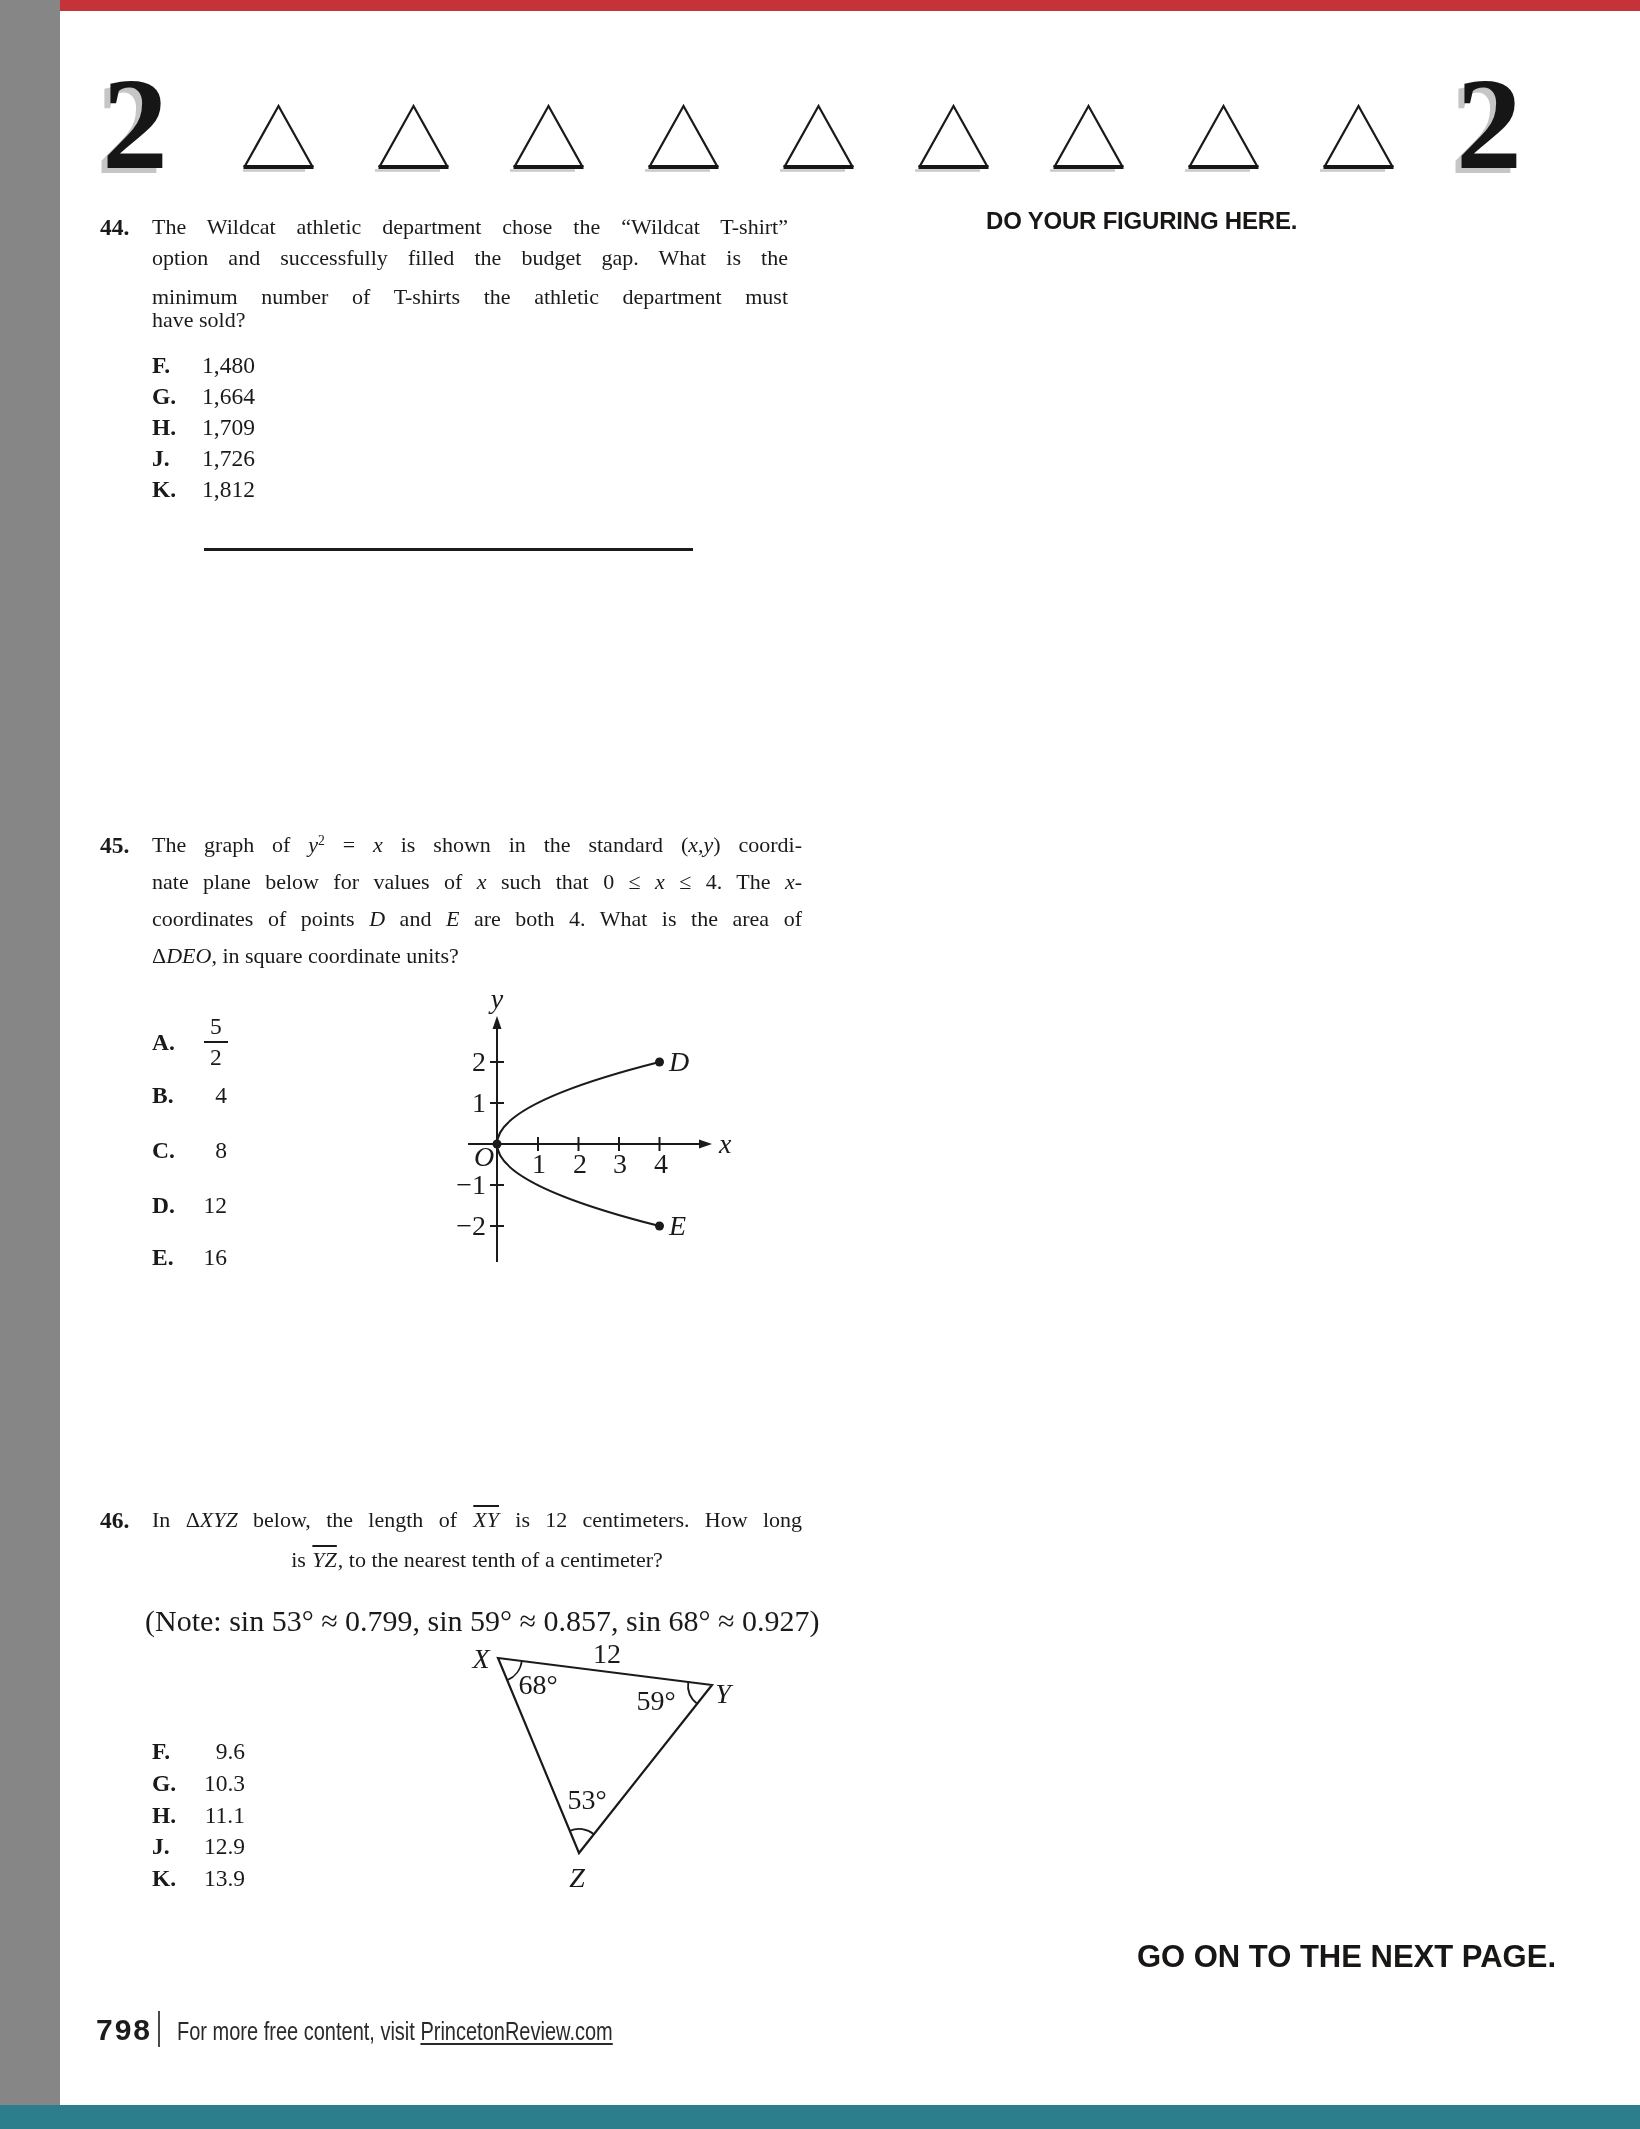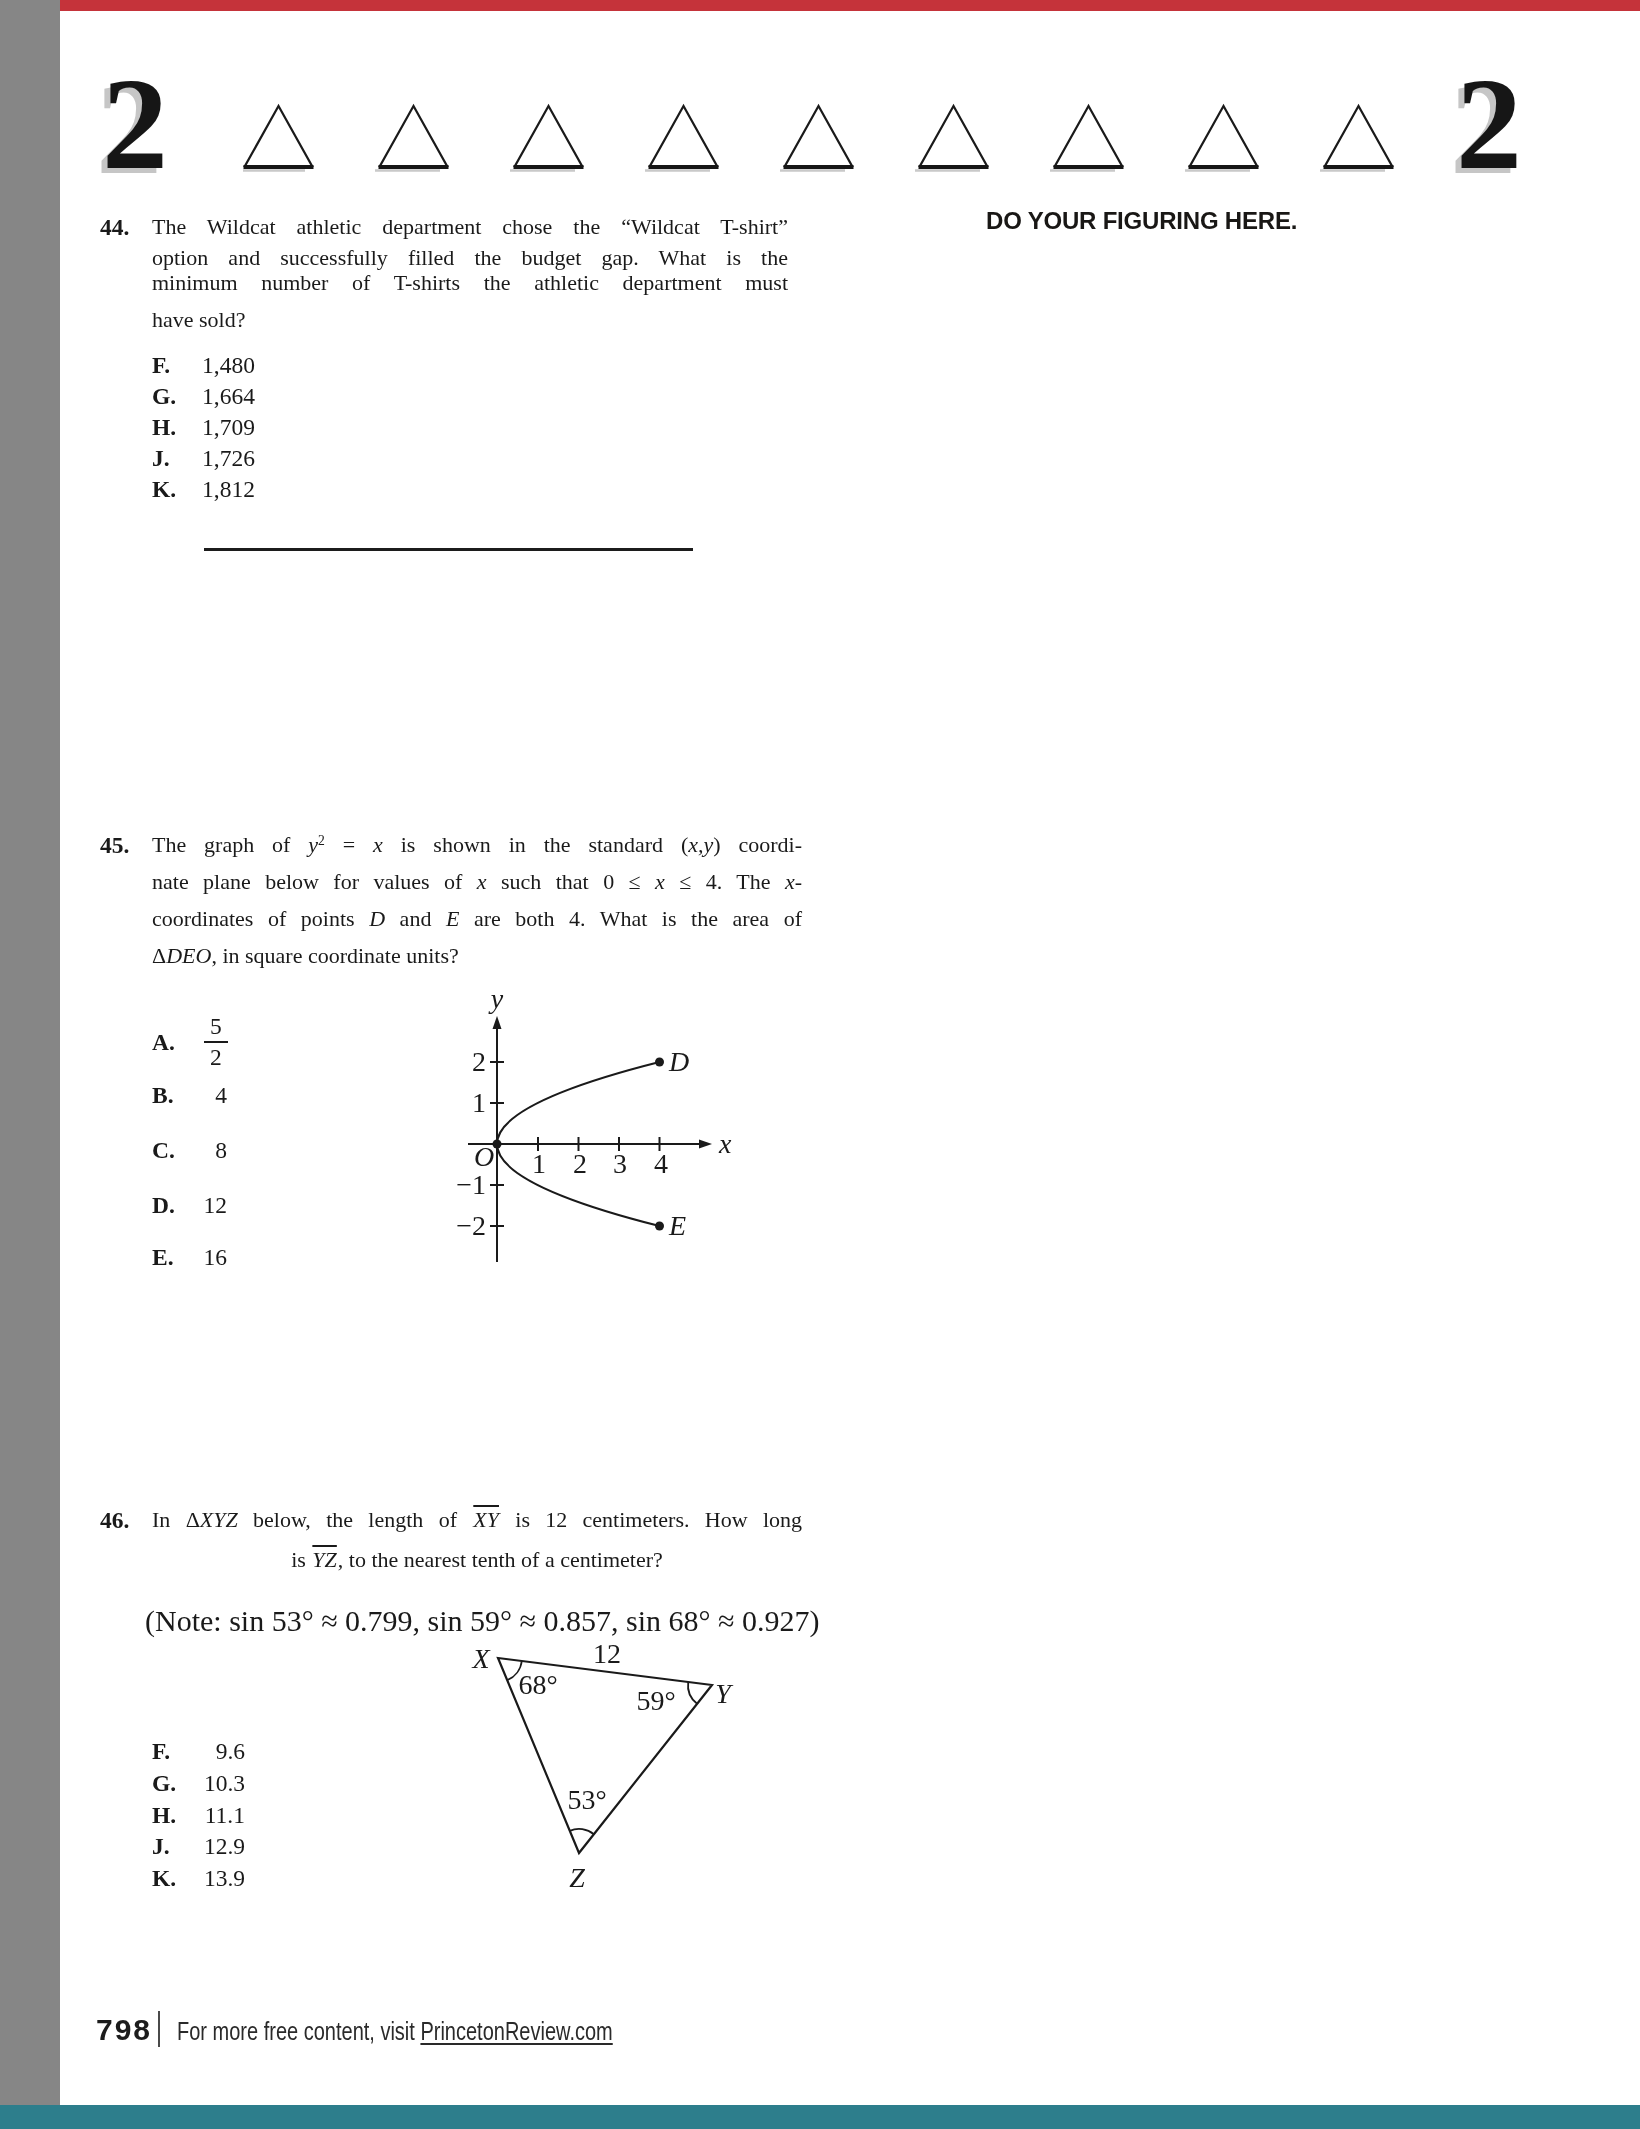--- a/index.html
+++ b/index.html
@@ -87,21 +87,21 @@
     <use href="#tri" x="945"></use>
     <use href="#tri" x="1080"></use>
   </svg>
 
   <div class="abs figuring" style="left:986px;top:209px;">DO YOUR FIGURING HERE.</div>
 
   <div>
     <div class="abs qnum" style="left:100px;top:213px;">44.</div>
     <div class="abs qline jline" style="left:152px;top:213px;">The Wildcat athletic department chose the “Wildcat T-shirt”</div>
     <div class="abs qline jline" style="left:152px;top:244px;">option and successfully filled the budget gap. What is the</div>
-    <div class="abs qline jline" style="left:152px;top:269px;font-family:Liberation Serif, serif;">minimum number of T-shirts the athletic department must</div>
+    <div class="abs qline jline" style="left:152px;top:283px;font-family:Liberation Serif, serif;">minimum number of T-shirts the athletic department must</div>
     <div class="abs qline" style="left:152px;top:306px;">have sold?</div>
 
     <div class="abs choice" style="left:152px;top:352px;">
       <span class="clet">F.</span>
       <span class="cval-l">1,480</span>
     </div>
     <div class="abs choice" style="left:152px;top:383px;">
       <span class="clet">G.</span>
       <span class="cval-l">1,664</span>
     </div>
@@ -224,20 +224,21 @@
     <div class="abs choice" style="left:152px;top:1833px;">
       <span class="clet">J.</span>
       <span class="cval-r58" style="margin-left:-15px;">12.9</span>
     </div>
     <div class="abs choice" style="left:152px;top:1865px;">
       <span class="clet">K.</span>
       <span class="cval-r58" style="margin-left:-15px;">13.9</span>
     </div>
   </div>
 
+  <div class="abs go-on" style="left:1050px;top:1941px;">GO ON TO THE NEXT PAGE.</div>
 
   <div>
     <div class="abs footer-num" style="left:96px;top:2015px;">798</div>
     <div class="abs footer-rule" style="left:158px;top:2011px;"></div>
     <div class="abs footer-text" style="left:177px;top:2019px;">
       <span>For more free content, visit </span><span class="link">PrincetonReview.com</span>
     </div>
   </div>
 
 </div>

